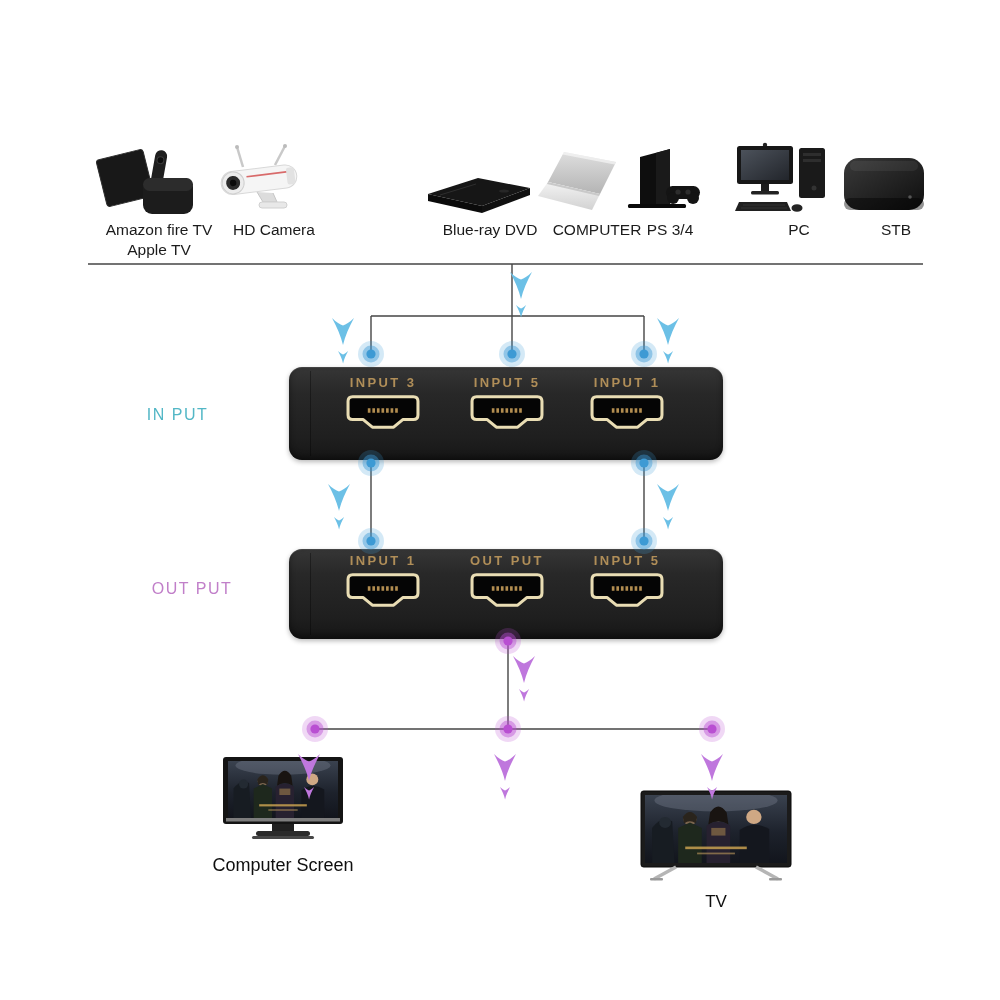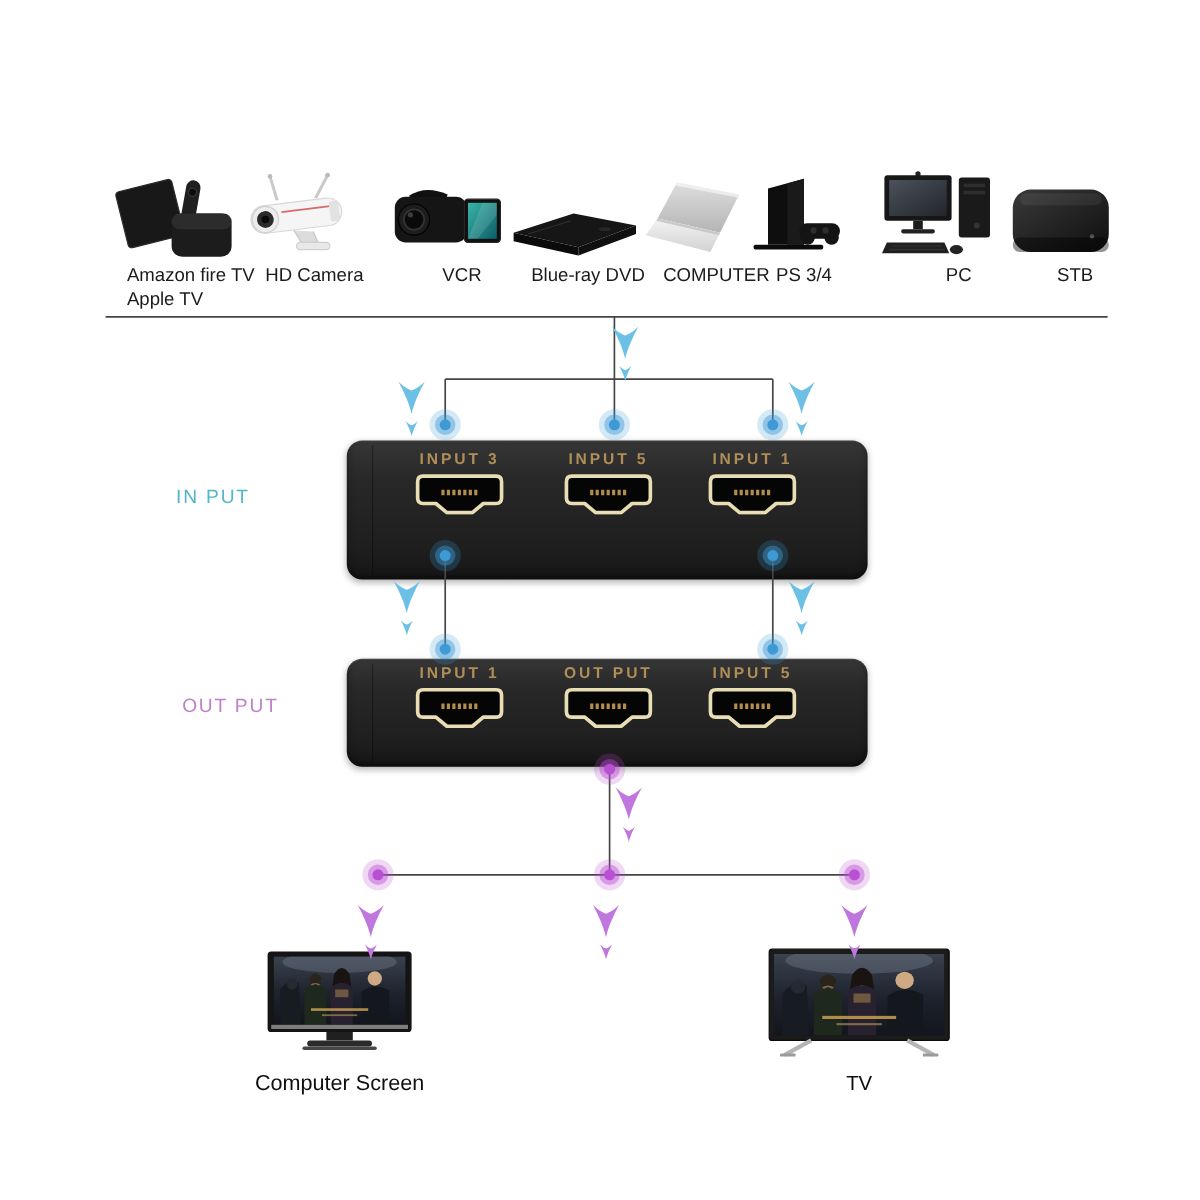--- a/index.html
+++ b/index.html
@@ -3,41 +3,41 @@
 <meta charset="utf-8">
 <style>
   html,body{margin:0;padding:0;background:#ffffff;}
   .canvas{position:relative;width:1000px;height:1000px;background:#ffffff;overflow:hidden;
           font-family:"Liberation Sans", sans-serif;color:#111;}
   .title{position:absolute;top:40px;left:0;width:100%;text-align:center;
          font-size:47px;font-weight:600;letter-spacing:1px;color:#0d0d0d;}
   
   .src-device{position:absolute;top:140px;display:flex;flex-direction:column;align-items:center;z-index:1;}
   .src-icon{height:76px;display:flex;align-items:flex-end;justify-content:center;}
-  .src-label{margin-top:4px;font-size:15.5px;line-height:20px;color:#1b1b1b;white-space:nowrap;margin-left:24px;}
+  .src-label{margin-top:4px;font-size:15.5px;line-height:20px;color:#1b1b1b;text-align:center;white-space:nowrap;margin-left:24px;}
   
   .switch-box{position:absolute;left:289px;width:434px;z-index:2;border-radius:13px;
       background:linear-gradient(180deg,#363636 0%,#282828 28%,#1f1f1f 75%,#161616 100%);
       box-shadow:inset 0 1px 0 rgba(255,255,255,.09), inset 0 -3px 6px rgba(0,0,0,.45), 0 2px 5px rgba(0,0,0,.28);}
   .switch-box::after{content:'';position:absolute;left:21px;top:4px;bottom:4px;width:1px;background:rgba(0,0,0,.35);}
-  #box-top{top:367px;height:116px;}
+  #box-top{top:367px;height:93px;}
   #box-bottom{top:549px;height:90px;}
   .port{position:absolute;width:110px;text-align:center;}
   .port-label{font-size:13px;font-weight:bold;letter-spacing:2.4px;color:#b08e58;white-space:nowrap;}
   .port svg{display:block;margin:5px auto 0;}
   #box-top .port{top:8px;}
   #box-bottom .port{top:4px;}
   
   .side-label{position:absolute;font-size:16px;letter-spacing:1.5px;z-index:3;text-align:center;}
   #in-label{left:105px;top:406px;width:145px;color:#53b7c6;}
   #out-label{left:108px;top:580px;width:168px;color:#c17fc9;}
   
   .sink-device{position:absolute;display:flex;flex-direction:column;align-items:center;z-index:1;}
   .sink-label{margin-top:9px;font-size:18px;color:#0f0f0f;white-space:nowrap;}
-  #sink-screen{left:213px;top:792px;width:140px;text-align:right;}
+  #sink-screen{left:213px;top:756px;width:140px;text-align:right;}
   #sink-projector{left:447px;top:806px;width:130px;}
   #sink-tv{left:634px;top:790px;width:164px;}
   #sink-tv .sink-label{font-size:17px;margin-top:6px;}
   .overlay{position:absolute;left:0;top:0;z-index:5;pointer-events:none;}
   .defs-hidden{position:absolute;width:0;height:0;overflow:hidden;}
 </style>
 </head>
 <body>
 
 <svg class="defs-hidden" aria-hidden="true">
@@ -116,21 +116,21 @@
         <rect x="48" y="34" width="50" height="36" rx="9" fill="#1c1c1c"></rect>
         <rect x="48" y="34" width="50" height="13" rx="6.5" fill="#2c2c2c"></rect>
       </svg>
     </span>
     <span class="src-label">
       <span style="display:block">Amazon fire TV</span>
       <span style="display:block">Apple TV</span>
     </span>
   </div>
 
-  <div class="src-device" style="left:190px;width:120px">
+  <div class="src-device" style="left:202px;width:120px">
     <span class="src-icon">
       <svg width="106" height="72" viewBox="0 0 106 72">
         <path d="M34,23 L28,3" stroke="#c9c9c9" stroke-width="2.5" fill="none"></path>
         <path d="M66,21 L76,2" stroke="#c9c9c9" stroke-width="2.5" fill="none"></path>
         <circle cx="28" cy="3" r="2" fill="#bbbbbb"></circle>
           <circle cx="76" cy="2" r="2" fill="#bbbbbb"></circle>
         <g transform="rotate(-7 52 36)">
           <rect x="12" y="24" width="76" height="23" rx="11.5" fill="#f5f5f5" stroke="#d8d8d8"></rect>
           <circle cx="24" cy="35.5" r="11" fill="#ececec" stroke="#cfcfcf"></circle>
           <circle cx="24" cy="35.5" r="7" fill="#2b2b2b"></circle>
@@ -138,35 +138,20 @@
           <line x1="38" y1="31" x2="84" y2="31" stroke="#d86a6a" stroke-width="1.6"></line>
           <rect x="78" y="27" width="8" height="17" rx="2" fill="#e2e2e2"></rect>
         </g>
         <path d="M48,48 l6,10 h14 l-4,-9" fill="#dcdcdc" stroke="#c6c6c6"></path>
         <rect x="50" y="58" width="28" height="6" rx="3" fill="#e8e8e8" stroke="#d0d0d0"></rect>
       </svg>
     </span>
     <span class="src-label">HD Camera</span>
   </div>
 
-  <div class="src-device" style="left:321px;width:104px">
-    <span class="src-icon">
-      <svg width="100" height="70" viewBox="0 0 100 70">
-        <path d="M18,17 q14,-9 32,-1 l-2,6 h-28 z" fill="#101010"></path>
-        <rect x="6" y="18" width="60" height="38" rx="9" fill="#151515"></rect>
-        <circle cx="22" cy="37" r="13" fill="#1d1d1d" stroke="#000000"></circle>
-        <circle cx="22" cy="37" r="8.5" fill="#0a0a0a" stroke="#333333" stroke-width="1.5"></circle>
-        <circle cx="19" cy="33" r="2.2" fill="#3c3c3c"></circle>
-        <rect x="64" y="20" width="30" height="36" rx="3" fill="#101010" stroke="#262626"></rect>
-        <rect x="67" y="23" width="24" height="30" fill="url(#g-vcr)"></rect>
-        <polygon points="67,53 79,23 91,23 91,33 75,53" fill="#ffffff" opacity="0.12"></polygon>
-      </svg>
-    </span>
-    <span class="src-label">VCR</span>
-  </div>
 
   <div class="src-device" style="left:528px;width:114px">
     <span class="src-icon">
       <svg width="102" height="68" viewBox="0 0 102 68">
         <polygon points="30,4 82,14 66,46 14,34" fill="url(#g-lt1)"></polygon>
         <polygon points="30,4 82,14 80.5,16.5 28.5,6.5" fill="#ffffff" opacity="0.55"></polygon>
         <polygon points="14,34 66,46 58,62 4,48" fill="url(#g-lt2)"></polygon>
         <polygon points="14,34 66,46 65,48 13,36" fill="#c9c9c9"></polygon>
       </svg>
     </span>

